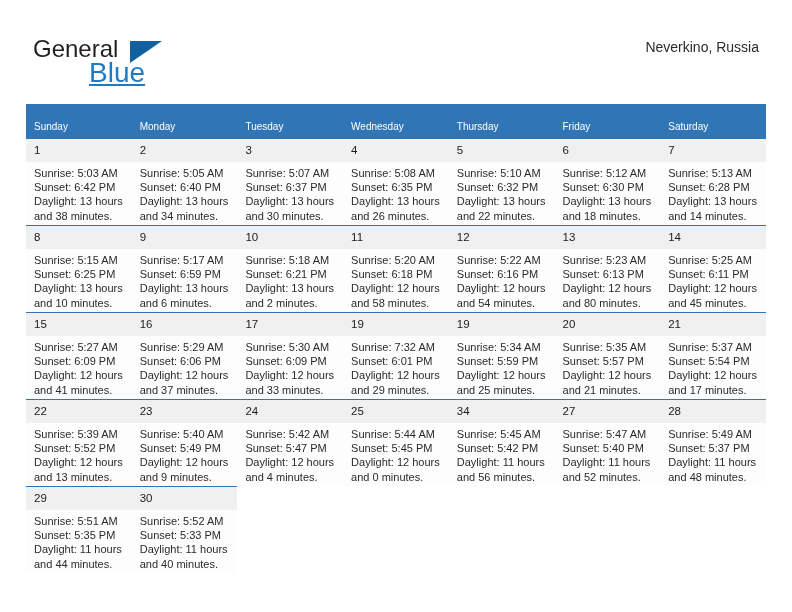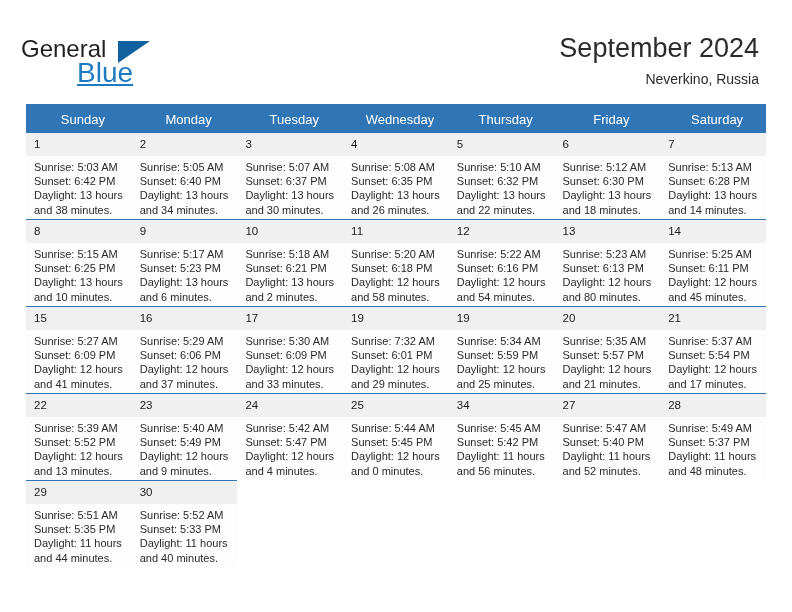--- a/index.html
+++ b/index.html
@@ -24,21 +24,21 @@
   
   .header {
     position: absolute;
     left: 0;
     top: 0;
     width: 792px;
     height: 104px;
   }
   .logo {
     position: absolute;
-    left: 21px;
+    left: 33px;
     top: 36px;
     width: 200px;
     height: 56px;
   }
   .logo-general {
     position: absolute;
     left: 0;
     top: 0;
     font-size: 24px;
     line-height: 26px;
@@ -93,24 +93,24 @@
     top: 104px;
     width: 740px;
     border-collapse: collapse;
     table-layout: fixed;
   }
   .calendar col { width: 105.71px; }
 
   thead th {
     background: #3075b5;
     color: #ffffff;
-    font-size: 13px;
+    font-size: 10px;
     font-weight: normal;
-    text-align: center;
-    padding: 8px 0 5px 8px;
+    text-align: left;
+    padding: 16px 0 5px 8px;
     height: 13px;
     border: none;
   }
 
   tbody td {
     vertical-align: top;
     padding: 0;
     border: none;
     border-top: 1.5px solid #2f74b4;
     background: #fdfdfd;
@@ -152,21 +152,20 @@
 
   <div class="header">
 
     <div class="logo">
       <span class="logo-general">General</span>
       <span class="logo-tri"></span>
       <span class="logo-blue">Blue</span>
     </div>
 
     <div class="title-block">
-      <h1 class="cal-title">September 2024</h1>
       <div class="cal-sub">Neverkino, Russia</div>
     </div>
 
   </div>
 
   <table class="calendar">
     <colgroup>
       <col>
         <col>
         <col>
@@ -276,21 +275,21 @@
                 <div>Daylight: 13 hours</div>
                 <div>and 10 minutes.</div>
               </div>
             </div>
           </td>
           <td>
             <div class="cell">
               <div class="daynum">9</div>
               <div class="info">
                 <div>Sunrise: 5:17 AM</div>
-                <div>Sunset: 5:23 PM</div>
+                <div>Sunset: 6:59 PM</div>
                 <div>Daylight: 13 hours</div>
                 <div>and 6 minutes.</div>
               </div>
             </div>
           </td>
           <td>
             <div class="cell">
               <div class="daynum">10</div>
               <div class="info">
                 <div>Sunrise: 5:18 AM</div>

